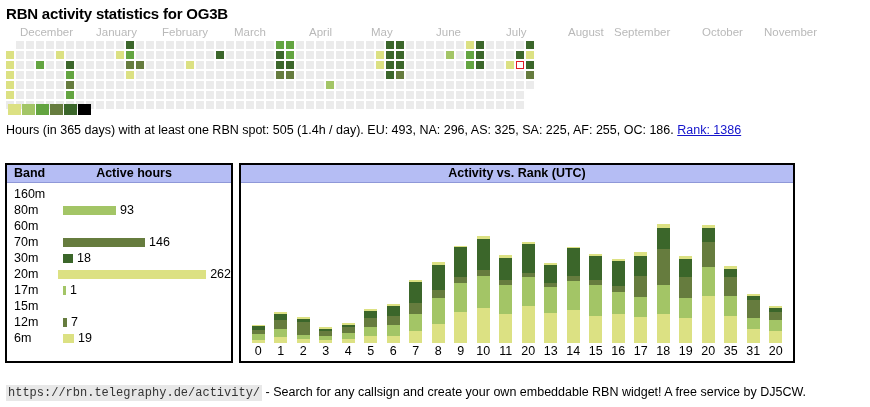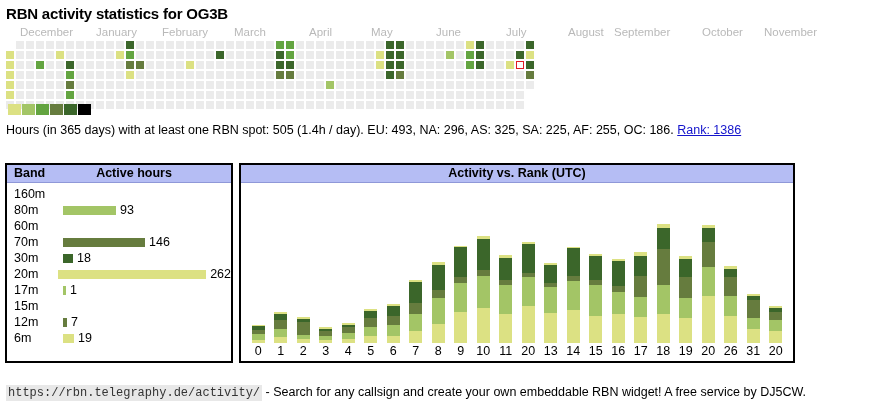--- a/index.html
+++ b/index.html
@@ -926,21 +926,21 @@
           <div class="hour-label">11</div>
           <div class="hour-label">20</div>
           <div class="hour-label">13</div>
           <div class="hour-label">14</div>
           <div class="hour-label">15</div>
           <div class="hour-label">16</div>
           <div class="hour-label">17</div>
           <div class="hour-label">18</div>
           <div class="hour-label">19</div>
           <div class="hour-label">20</div>
-          <div class="hour-label">26</div>
+          <div class="hour-label">35</div>
           <div class="hour-label">31</div>
           <div class="hour-label">20</div>
         </div>
     </div>
   </div>
 
 </div>
 
 <div id="footer">
   <span id="footer-url">https://rbn.telegraphy.de/activity/</span><span> - Search for any callsign and create your own embeddable RBN widget! A free service by DJ5CW.</span>

